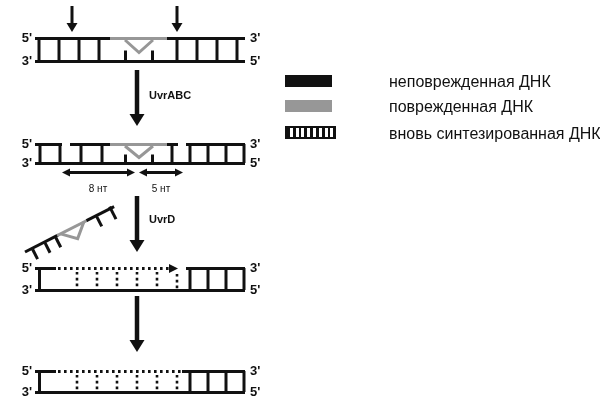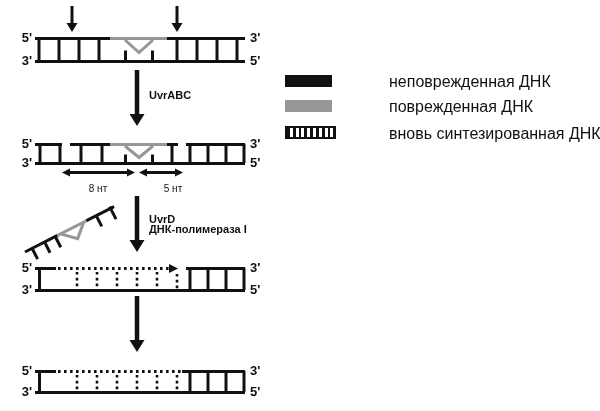--- a/index.html
+++ b/index.html
@@ -176,24 +176,23 @@
   <span class="lbl endL" style="top:283px">3'</span>
   <span class="lbl endR" style="top:283px">5'</span>
 
   <span class="lbl endL" style="top:364px">5'</span>
   <span class="lbl endR" style="top:364px">3'</span>
   <span class="lbl endL" style="top:385px">3'</span>
   <span class="lbl endR" style="top:385px">5'</span>
 
   <span class="step" style="top:88px">UvrABC</span>
   <span class="step" style="top:212px">UvrD</span>
-  <span class="step" style="top:222px">ДНК-полимераза I</span>
 
   <span class="meas" style="left:78px;top:182px">8 нт</span>
-  <span class="meas" style="left:153px;top:182px">5 нт</span>
+  <span class="meas" style="left:141px;top:182px">5 нт</span>
 
   <div class="sw sw-black"></div>
   <div class="sw sw-gray"></div>
   <div class="sw sw-hatch"></div>
   <span class="leg" style="top:73px">неповрежденная ДНК</span>
   <span class="leg" style="top:125px">вновь синтезированная ДНК</span>
   <span class="leg" style="top:98px">поврежденная ДНК</span>
 
 </div>
 

